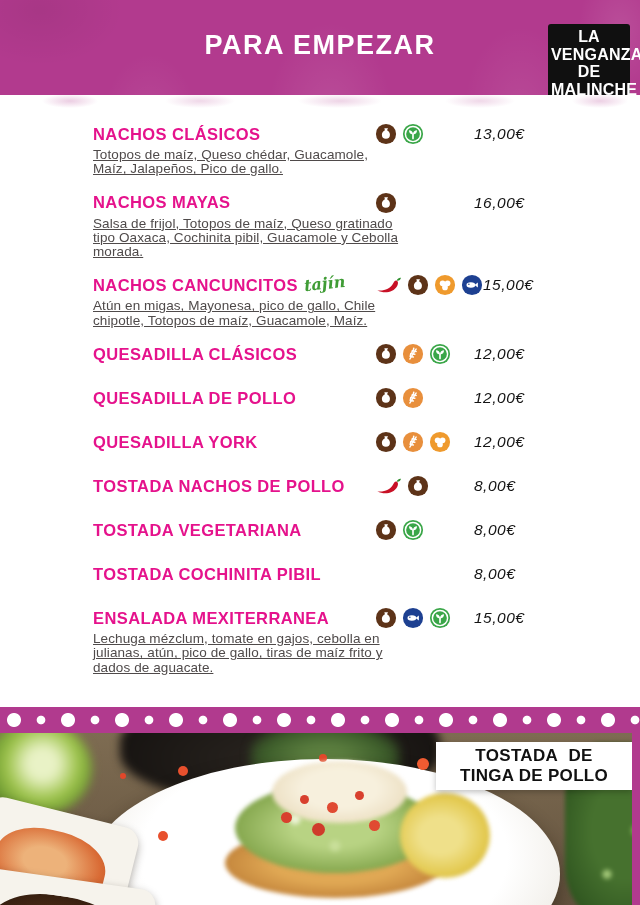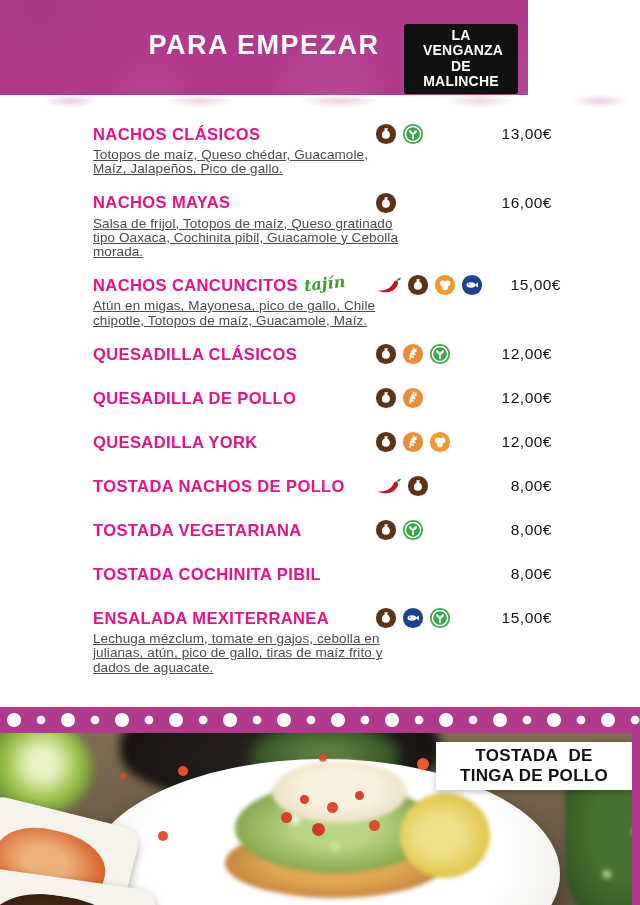--- a/index.html
+++ b/index.html
@@ -2,39 +2,39 @@
 <html><head>
 <meta charset="utf-8">
 <style>
   html,body{margin:0;padding:0;}
   body{
     width:640px;height:905px;position:relative;background:#fff;overflow:hidden;
     font-family:"Liberation Sans",sans-serif;
   }
   
   .header{
-    position:relative;width:528px;height:95px;background:#b23a8e;overflow:hidden;
+    position:relative;width:640px;height:95px;background:#b23a8e;overflow:hidden;
   }
   .header-pattern{
     position:absolute;inset:0;
     background:
       radial-gradient(ellipse 90px 140px at 330px 120px, rgba(255,255,255,.10), rgba(255,255,255,0) 70%),
       radial-gradient(ellipse 70px 110px at 150px 130px, rgba(255,255,255,.08), rgba(255,255,255,0) 70%),
       radial-gradient(ellipse 80px 120px at 520px 110px, rgba(255,255,255,.08), rgba(255,255,255,0) 70%),
       radial-gradient(ellipse 60px 90px at 620px 30px, rgba(255,255,255,.10), rgba(255,255,255,0) 70%),
       radial-gradient(ellipse 120px 80px at 40px 10px, rgba(0,0,0,.06), rgba(0,0,0,0) 70%);
   }
   .header-title{
     position:absolute;left:0;right:0;top:30px;text-align:center;
     color:#fff;font-size:27px;font-weight:bold;letter-spacing:1.5px;
   }
   .brand-badge{
-    position:absolute;right:10px;top:24px;width:76px;padding:4px 19px;
+    position:absolute;right:10px;top:24px;width:76px;padding:4px 3px;
     background:#101010;border-radius:3px;text-align:center;
-    color:#fff;font-weight:bold;font-size:14px;line-height:1.1;letter-spacing:.2px;
+    color:#fff;font-weight:bold;font-size:16px;line-height:1.1;letter-spacing:.2px;
   }
   .ghost-strip{
     width:640px;height:13px;background:#fff;
     background-image:
       radial-gradient(ellipse 40px 10px at 70px 6px, rgba(178,58,142,.25), rgba(178,58,142,0) 70%),
       radial-gradient(ellipse 50px 10px at 200px 6px, rgba(178,58,142,.20), rgba(178,58,142,0) 70%),
       radial-gradient(ellipse 60px 10px at 340px 6px, rgba(178,58,142,.22), rgba(178,58,142,0) 70%),
       radial-gradient(ellipse 50px 10px at 480px 6px, rgba(178,58,142,.20), rgba(178,58,142,0) 70%),
       radial-gradient(ellipse 40px 10px at 600px 6px, rgba(178,58,142,.24), rgba(178,58,142,0) 70%);
   }
@@ -49,22 +49,22 @@
     color:#e5128c;font-size:16.5px;font-weight:bold;letter-spacing:.4px;white-space:nowrap;
   }
   .tajin{
     font-family:"DejaVu Serif",serif;font-style:italic;font-weight:bold;
     color:#3f9c35;font-size:16px;transform:rotate(-6deg);letter-spacing:0;
     position:relative;top:-2px;
   }
   .icons{display:flex;align-items:center;gap:5px;flex:0 0 auto;}
   .icons svg{display:block;}
   .item-price{
-    margin-left:auto;min-width:78px;text-align:right;
-    font-size:15.5px;color:#141414;letter-spacing:.5px;
+    margin-left:auto;min-width:78px;
+    font-style:italic;font-size:15.5px;color:#141414;letter-spacing:.5px;
   }
   .item-desc{
     margin-top:2px;width:312px;color:#4f4a4a;font-size:13.5px;line-height:1.06;
     letter-spacing:.1px;
     text-decoration:underline;
   }
   
   .divider{
     width:640px;height:26px;background-color:#b13a8e;
     background-image:

